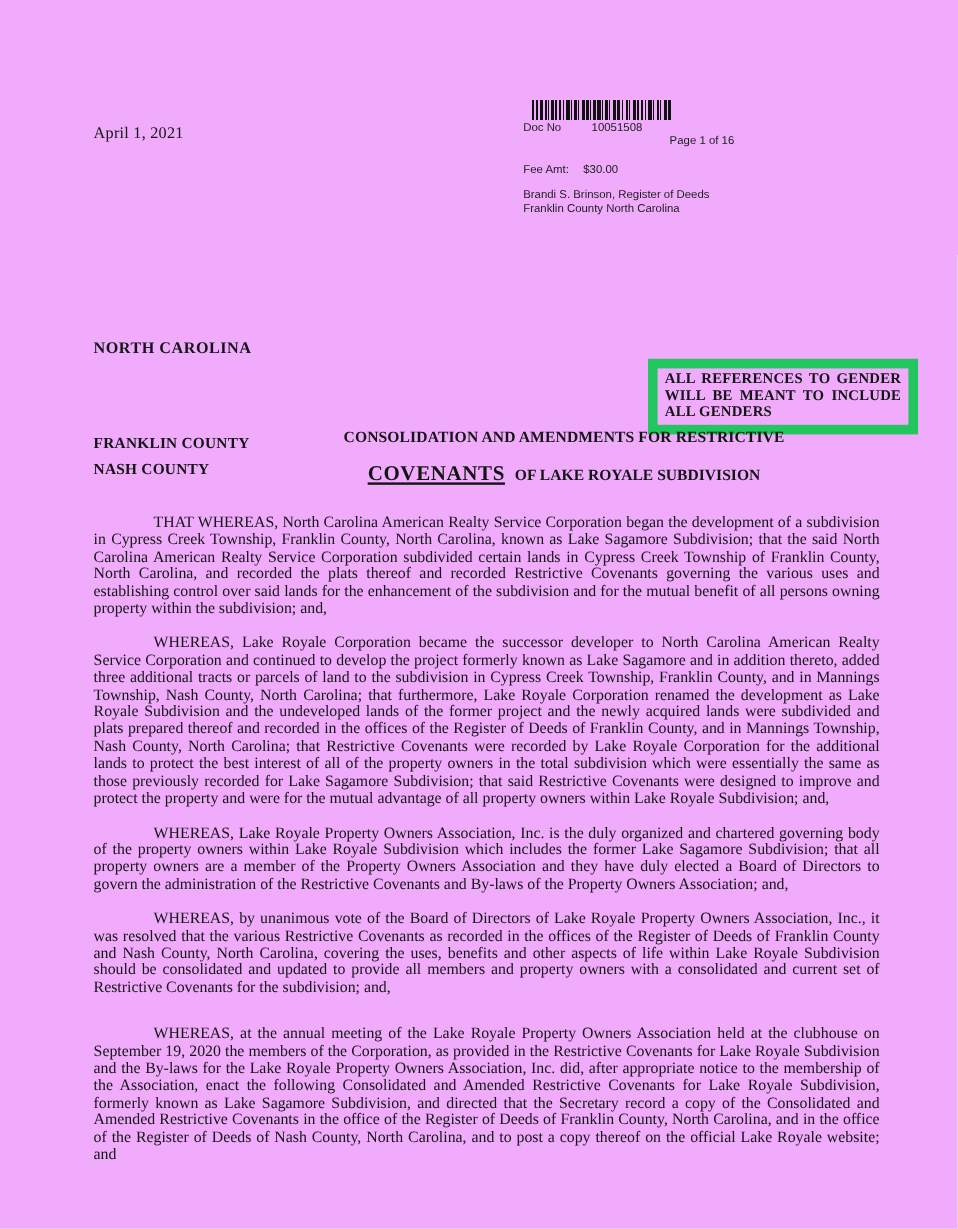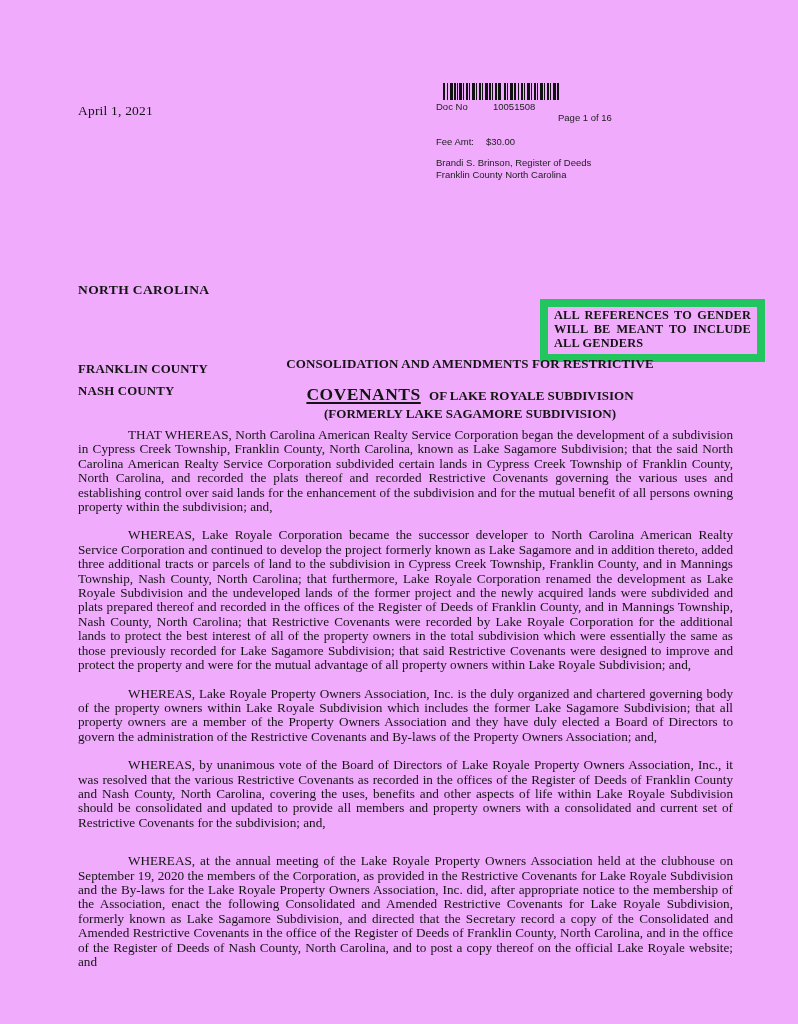--- a/index.html
+++ b/index.html
@@ -153,21 +153,20 @@
     <div class="counties">
       <div>FRANKLIN COUNTY</div>
       <div>NASH COUNTY</div>
     </div>
     <div class="title-block">
       <div class="title-l1">CONSOLIDATION AND AMENDMENTS FOR RESTRICTIVE</div>
       <div class="title-l2">
         <span class="covenants-emphasis">COVENANTS</span>
         <span>OF LAKE ROYALE SUBDIVISION</span>
       </div>
-      <div class="title-l3">(FORMERLY LAKE SAGAMORE SUBDIVISION)</div>
     </div>
   </div>
 
   <div class="body-text">
     <p>THAT WHEREAS, North Carolina American Realty Service Corporation began the development of a subdivision in Cypress Creek Township, Franklin County, North Carolina, known as Lake Sagamore Subdivision; that the said North Carolina American Realty Service Corporation subdivided certain lands in Cypress Creek Township of Franklin County, North Carolina, and recorded the plats thereof and recorded Restrictive Covenants governing the various uses and establishing control over said lands for the enhancement of the subdivision and for the mutual benefit of all persons owning property within the subdivision; and,</p>
     <p>WHEREAS, Lake Royale Corporation became the successor developer to North Carolina American Realty Service Corporation and continued to develop the project formerly known as Lake Sagamore and in addition thereto, added three additional tracts or parcels of land to the subdivision in Cypress Creek Township, Franklin County, and in Mannings Township, Nash County, North Carolina; that furthermore, Lake Royale Corporation renamed the development as Lake Royale Subdivision and the undeveloped lands of the former project and the newly acquired lands were subdivided and plats prepared thereof and recorded in the offices of the Register of Deeds of Franklin County, and in Mannings Township, Nash County, North Carolina; that Restrictive Covenants were recorded by Lake Royale Corporation for the additional lands to protect the best interest of all of the property owners in the total subdivision which were essentially the same as those previously recorded for Lake Sagamore Subdivision; that said Restrictive Covenants were designed to improve and protect the property and were for the mutual advantage of all property owners within Lake Royale Subdivision; and,</p>
     <p>WHEREAS, Lake Royale Property Owners Association, Inc. is the duly organized and chartered governing body of the property owners within Lake Royale Subdivision which includes the former Lake Sagamore Subdivision; that all property owners are a member of the Property Owners Association and they have duly elected a Board of Directors to govern the administration of the Restrictive Covenants and By-laws of the Property Owners Association; and,</p>
     <p>WHEREAS, by unanimous vote of the Board of Directors of Lake Royale Property Owners Association, Inc., it was resolved that the various Restrictive Covenants as recorded in the offices of the Register of Deeds of Franklin County and Nash County, North Carolina, covering the uses, benefits and other aspects of life within Lake Royale Subdivision should be consolidated and updated to provide all members and property owners with a consolidated and current set of Restrictive Covenants for the subdivision; and,</p>
     <p class="extra-gap">WHEREAS, at the annual meeting of the Lake Royale Property Owners  Association held at the clubhouse on September 19, 2020 the members of the  Corporation, as provided in the Restrictive Covenants for Lake Royale Subdivision and the By-laws for the Lake Royale Property Owners Association, Inc. did, after appropriate notice to the membership of the Association, enact the following Consolidated and Amended Restrictive Covenants for Lake Royale Subdivision, formerly known as Lake Sagamore Subdivision, and directed that the Secretary record a copy of the Consolidated and Amended Restrictive Covenants in the office of the Register of Deeds of Franklin  County, North Carolina, and in the office of the Register of Deeds of Nash County, North Carolina, and to post a copy thereof on the official Lake Royale website; and</p>
   </div>

